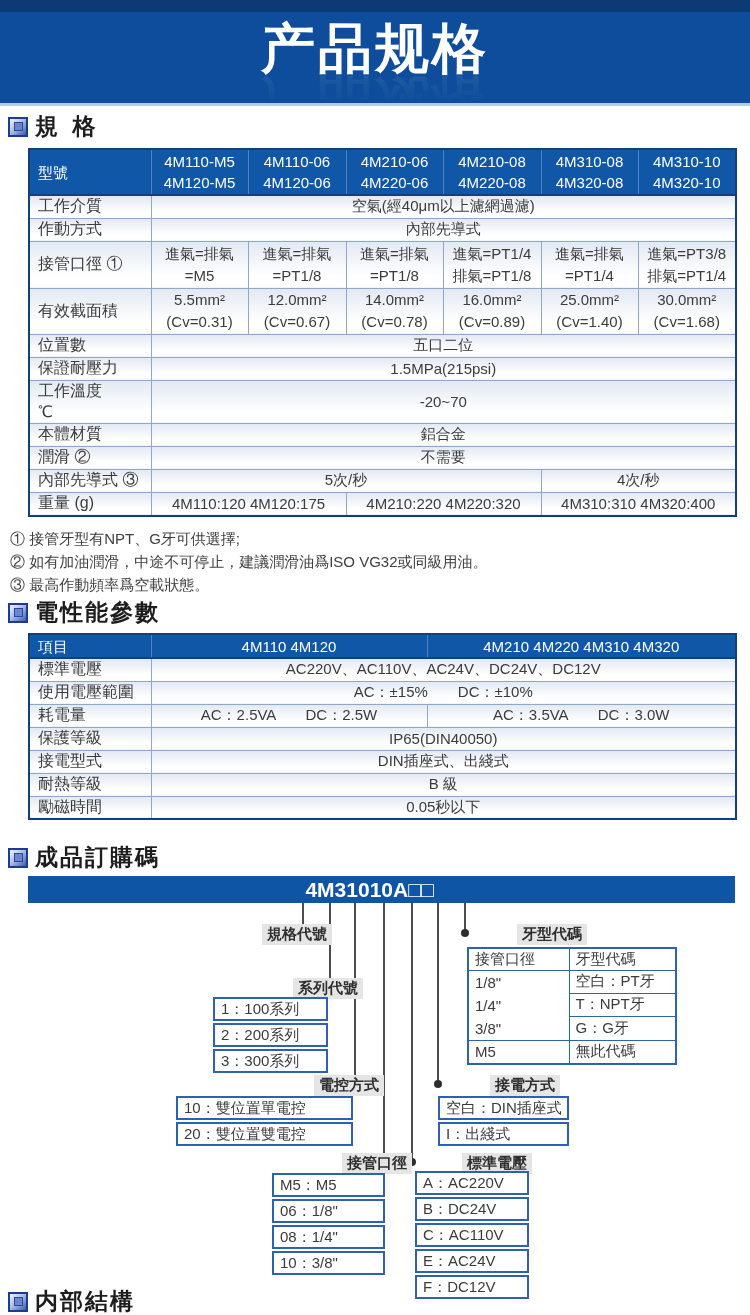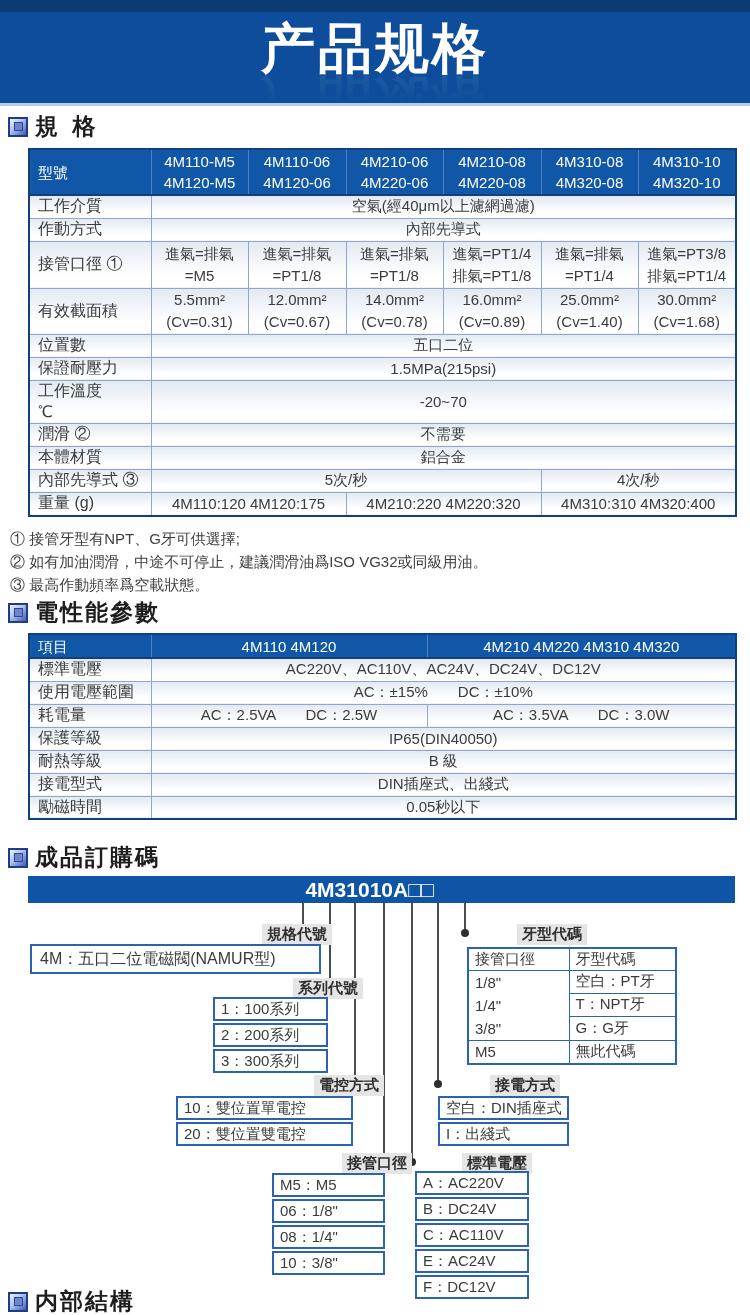--- a/index.html
+++ b/index.html
@@ -162,26 +162,26 @@
       </tr>
       <tr class="h23">
         <td class="lab">保證耐壓力</td>
         <td colspan="6">1.5MPa(215psi)</td>
       </tr>
       <tr class="h23">
         <td class="lab">工作溫度　　℃</td>
         <td colspan="6">-20~70</td>
       </tr>
       <tr class="h23">
+        <td class="lab">本體材質</td>
+        <td colspan="6">鋁合金</td>
+      </tr>
+      <tr class="h23">
         <td class="lab">潤滑 ②</td>
         <td colspan="6">不需要</td>
-      </tr>
-      <tr class="h23">
-        <td class="lab">本體材質</td>
-        <td colspan="6">鋁合金</td>
       </tr>
       <tr class="h23">
         <td class="lab">內部先導式 ③</td>
         <td colspan="4">5次/秒</td>
         <td colspan="2">4次/秒</td>
       </tr>
       <tr class="h24">
         <td class="lab">重量 (g)</td>
         <td colspan="2">4M110:120 4M120:175</td>
         <td colspan="2">4M210:220 4M220:320</td>
@@ -226,26 +226,26 @@
       <tr class="h23">
         <td class="lab">耗電量</td>
         <td>AC：2.5VA　　DC：2.5W</td>
         <td>AC：3.5VA　　DC：3.0W</td>
       </tr>
       <tr class="h23">
         <td class="lab">保護等級</td>
         <td colspan="2">IP65(DIN40050)</td>
       </tr>
       <tr class="h23">
+        <td class="lab">接電型式</td>
+        <td colspan="2">DIN插座式、出綫式</td>
+      </tr>
+      <tr class="h23">
         <td class="lab">耐熱等級</td>
         <td colspan="2">B 級</td>
-      </tr>
-      <tr class="h23">
-        <td class="lab">接電型式</td>
-        <td colspan="2">DIN插座式、出綫式</td>
       </tr>
       <tr class="h23">
         <td class="lab">勵磁時間</td>
         <td colspan="2">0.05秒以下</td>
       </tr>
     </tbody>
   </table>
 
   <div class="sec" style="left:8px;top:842px;">
     <span class="bullet">
@@ -283,21 +283,20 @@
   <div class="dot" style="left:465px;top:933px;"></div>
 
   <div class="tag" style="left:222px;top:924px;">規格代號</div>
   <div class="tag" style="left:477px;top:924px;">牙型代碼</div>
   <div class="tag" style="left:253px;top:978px;">系列代號</div>
   <div class="tag" style="left:274px;top:1075px;">電控方式</div>
   <div class="tag" style="left:450px;top:1075px;">接電方式</div>
   <div class="tag" style="left:302px;top:1153px;">接管口徑</div>
   <div class="tag" style="left:422px;top:1153px;">標準電壓</div>
 
-  <div class="specbox" style="left:30px;top:944px;width:279px;height:26px;">4M：五口二位電磁閥(NAMUR型)</div>
 
   <div class="obox" style="left:213px;top:997px;width:115px;">
     <div class="opt">1：100系列</div>
     <div class="opt">2：200系列</div>
     <div class="opt">3：300系列</div>
   </div>
 
   <table class="thread" style="left:467px;top:947px;width:208px;">
     <colgroup>
         <col style="width:101px">

